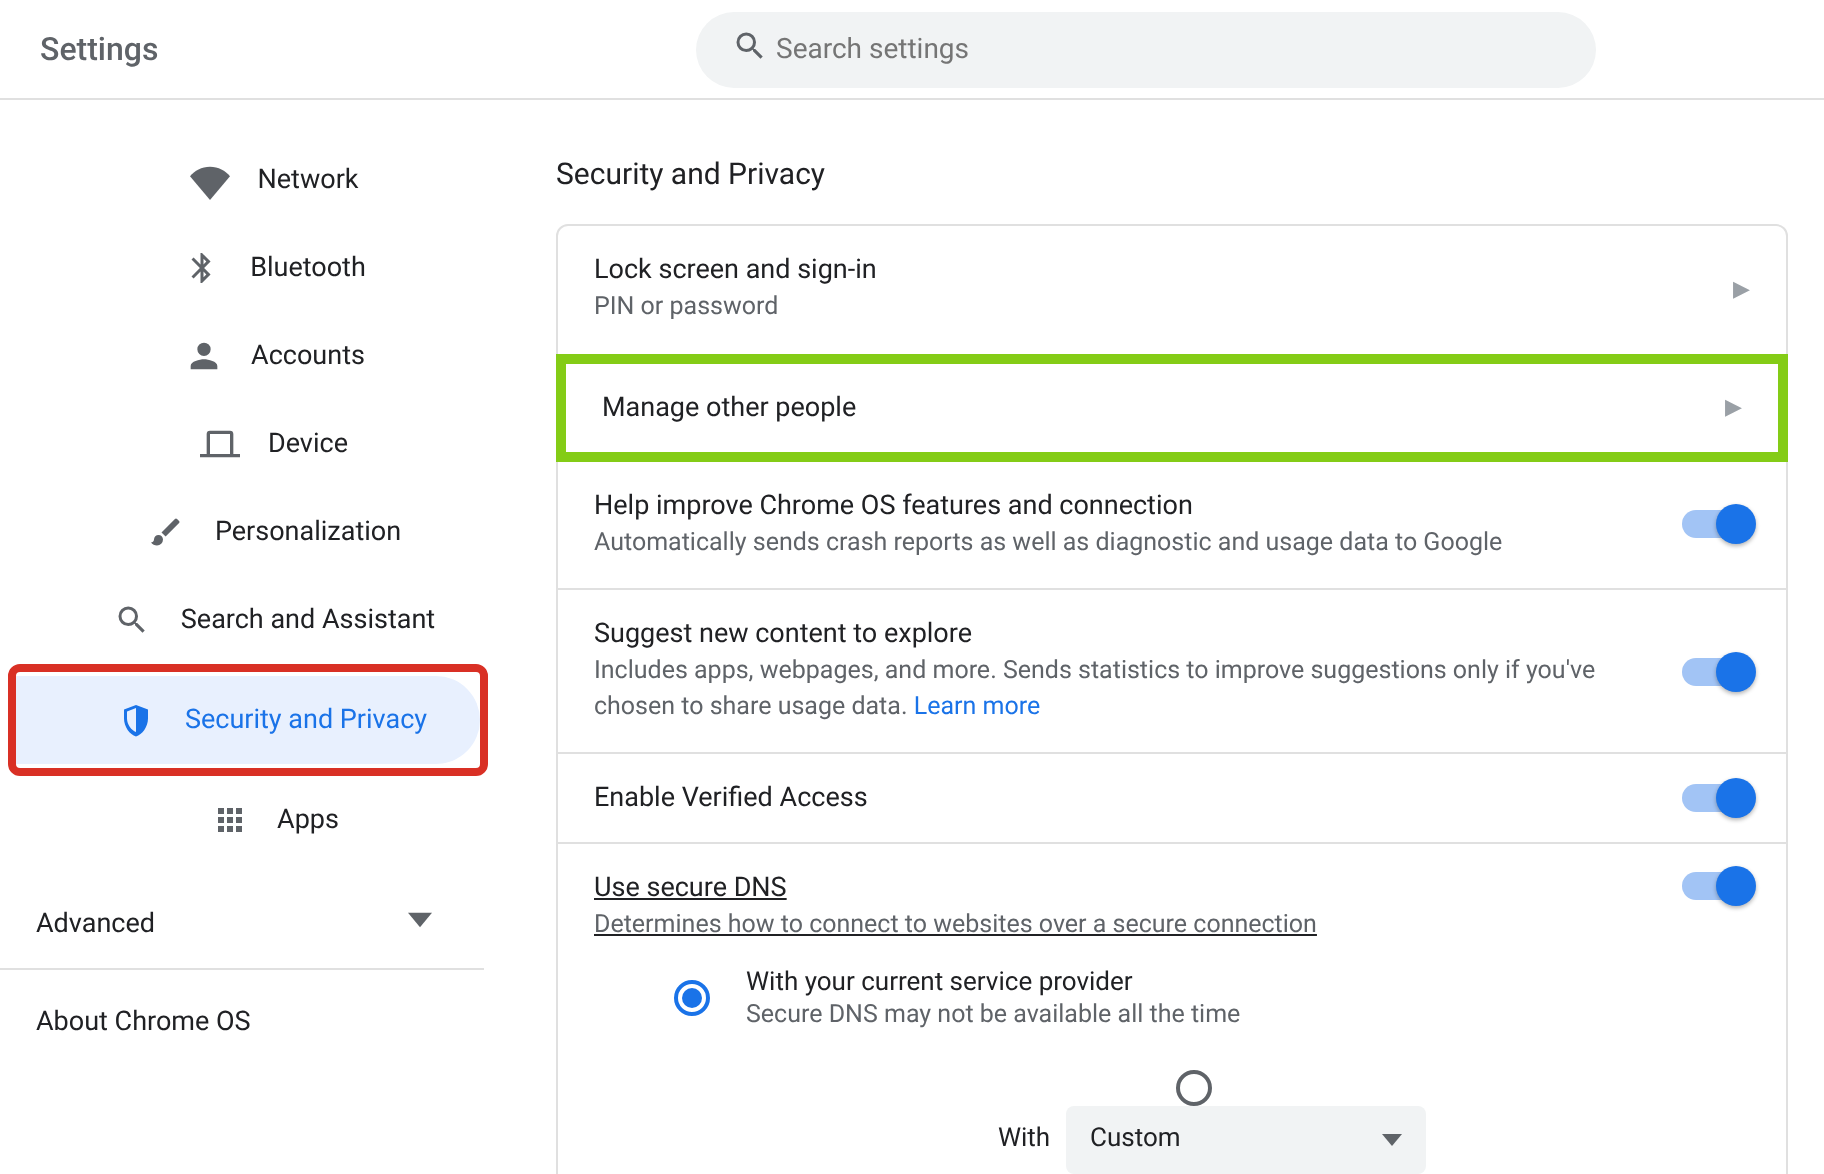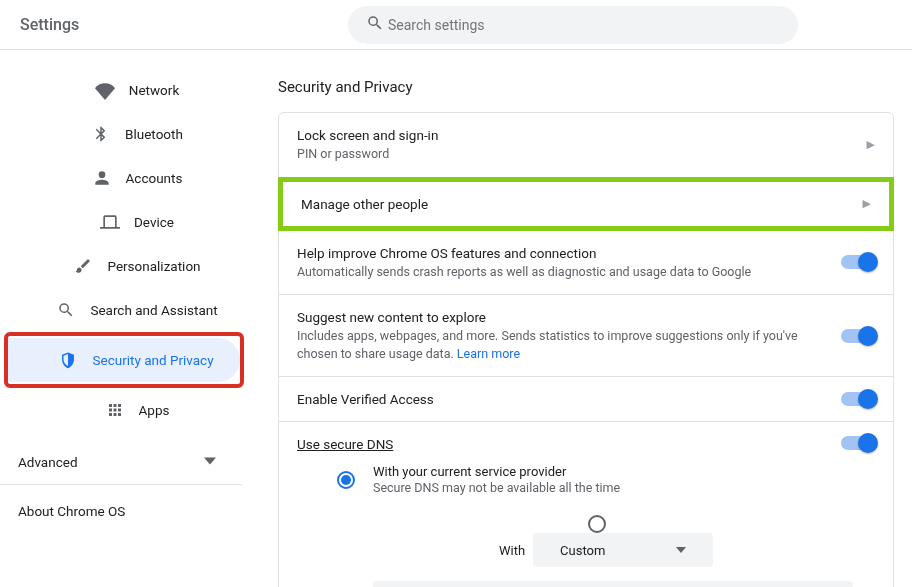--- a/index.html
+++ b/index.html
@@ -33,21 +33,21 @@
   .caret { color:#9aa0a6; font-size:11px; padding-left:12px;}
   .toggle { width:34px; height:14px; border-radius:7px; background:#a2c4f5; position:relative; margin-left:12px;}
   .toggle::after{ content:""; position:absolute; right:-3px; top:-3px; width:20px; height:20px; background:#1a73e8; border-radius:50%; box-shadow:0 1px 2px rgba(0,0,0,0.3);}
   .highlight-red-row { border:5px solid #84cc16; margin: -1px -1px 0 -1px; }
   .radio-row { display:flex; align-items:center; padding: 12px 0 4px 40px;}
   .radio { width:18px; height:18px; border:2px solid #5f6368; border-radius:50%; margin-right:18px; display:flex; align-items:center; justify-content:center; flex-shrink:0;}
   .radio.selected{ border-color:#1a73e8;}
   .radio.selected::after{content:""; width:10px; height:10px; background:#1a73e8; border-radius:50%;}
   .radio-texts .t { font-size:13px; color:#202124;}
   .radio-texts .s { font-size:12.5px; color:#5f6368; margin-top:1px;}
-  .select-box { background:#f1f3f4; border-radius:4px; height:34px; display:flex; align-items:center; justify-content:space-between; padding:0 27px; width:180px; margin-left:8px; font-size:13px; color:#202124;}
+  .select-box { background:#f1f3f4; border-radius:4px; height:34px; display:flex; align-items:center; justify-content:space-between; padding:0 12px; width:180px; margin-left:8px; font-size:13px; color:#202124;}
   .select-box svg{fill:#5f6368; width:10px; height:10px;}
   .custom-input { margin: 10px 0 0 76px; }
   .custom-input input{ background:#f1f3f4; border:none; border-radius:4px; height:38px; width: 480px; padding:0 12px; font-size:13px; color:#5f6368; outline:none;}
   .row-with-toggle{display:flex; align-items:flex-start; justify-content:space-between;text-decoration:underline;}
 </style>
 </head>
 <body>
 
 <div class="header">
   <div class="header-title">Settings</div>
@@ -179,20 +179,21 @@
         <div class="row-texts">
           <div class="row-title">Enable Verified Access</div>
         </div>
         <div class="toggle"></div>
       </div>
 
       <div class="row colblock">
         <div class="row-with-toggle">
           <div class="row-texts">
             <div class="row-title">Use secure DNS</div>
+            <div class="row-sub">Determines how to connect to websites over a secure connection</div>
           </div>
           <div class="toggle"></div>
         </div>
 
         <div class="radio-row">
           <div class="radio selected"></div>
           <div class="radio-texts">
             <div class="t">With your current service provider</div>
             <div class="s">Secure DNS may not be available all the time</div>
           </div>

